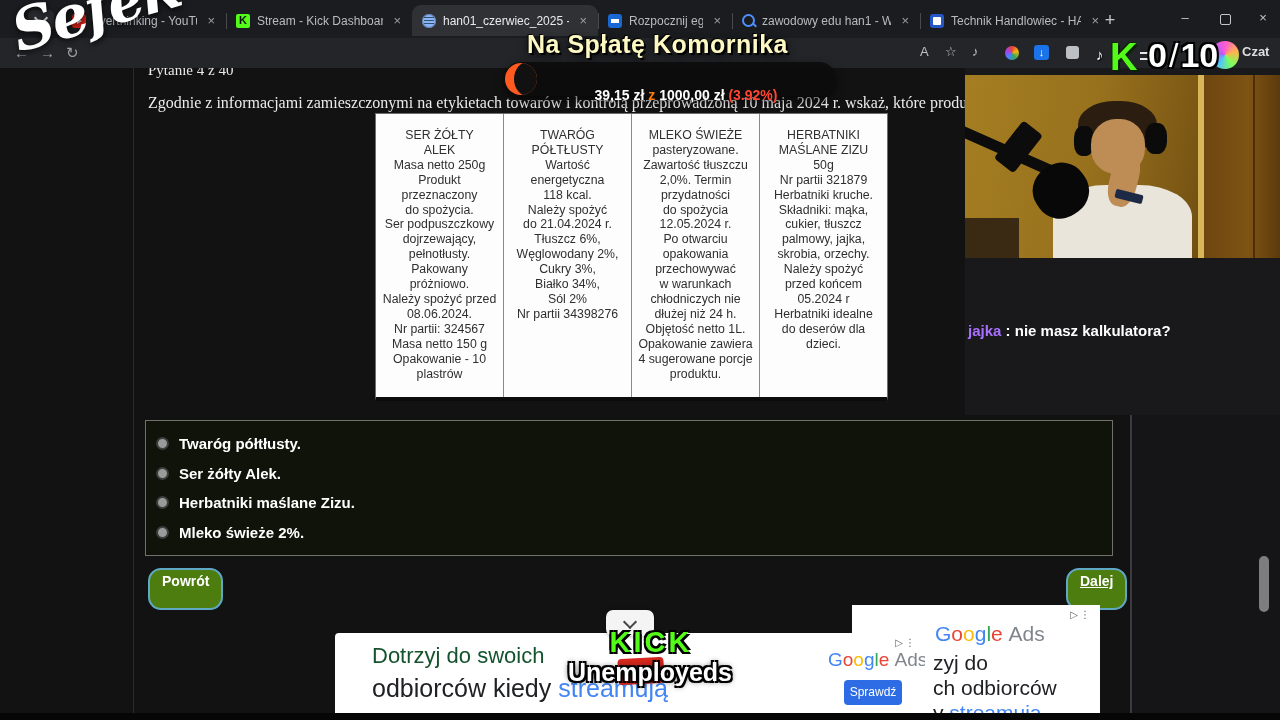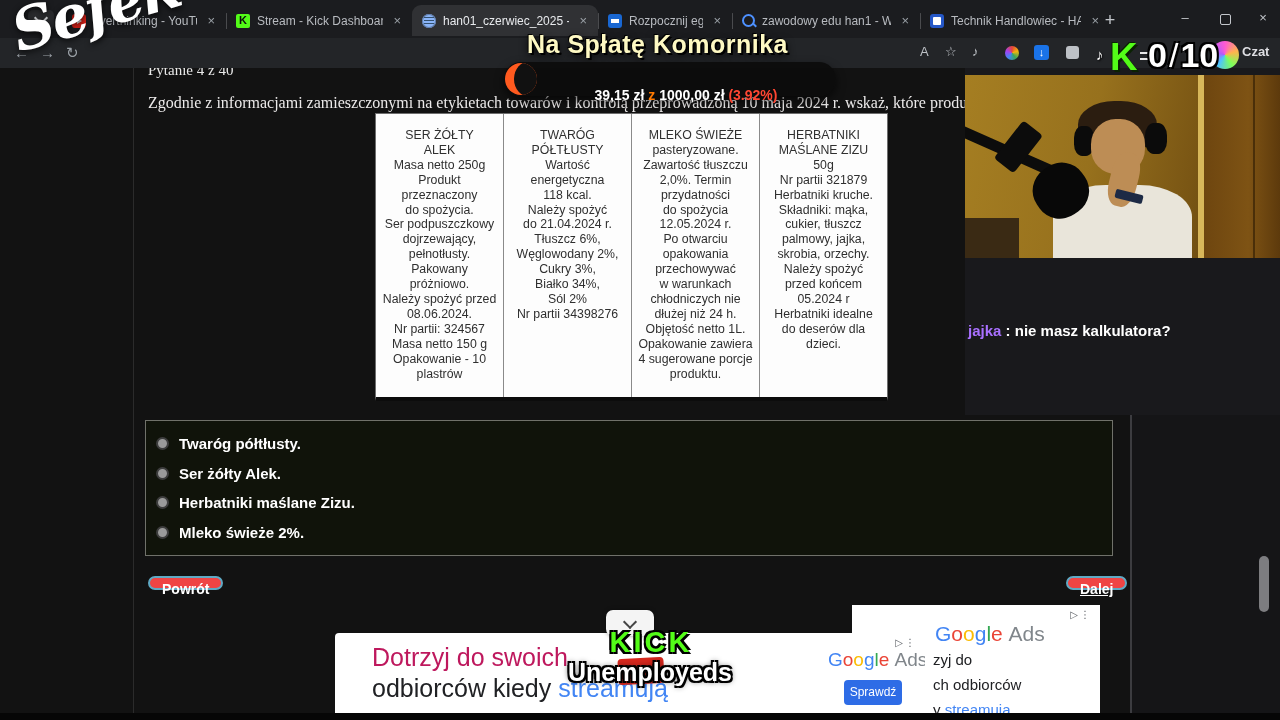--- a/index.html
+++ b/index.html
@@ -66,22 +66,22 @@
   .lcol{flex:1;border-left:1px solid #8a8a8a;padding:14px 6px 6px 6px;text-align:center;
         color:#2f2f2f;font-size:12.3px;line-height:14.9px;white-space:pre-line;overflow:hidden;}
   .lcol:first-child{border-left:0;}
 
   .opts{left:145px;top:352px;width:968px;height:136px;background:#10130a;border:1px solid #70716a;
         box-sizing:border-box;display:flex;flex-direction:column;justify-content:space-evenly;padding:2px 10px;}
   .opt{display:flex;align-items:center;gap:10px;cursor:pointer;}
   .radio{width:13px;height:13px;border-radius:50%;background:#9a9a9a;border:2px solid #3d3d3d;box-sizing:border-box;}
   .optlbl{color:#fff;font-size:15px;font-weight:600;}
 
-  .qbtn{height:14px;background:#ef4444;border:2px solid #5fa9c4;border-radius:13px;color:#fff;
-        font-weight:bold;font-size:14px;line-height:23px;text-align:center;cursor:pointer;box-sizing:border-box;padding:0 12px;margin-top:8px;}
+  .qbtn{height:42px;background:#4d7c0f;border:2px solid #5fa9c4;border-radius:13px;color:#fff;
+        font-weight:bold;font-size:14px;line-height:23px;text-align:center;cursor:pointer;box-sizing:border-box;padding:0 12px;}
 
   
   .rightcol{left:1130px;top:38px;width:150px;height:682px;background:#151517;border-left:2px solid #3c3c40;z-index:4;}
   .czat{left:1242px;top:44px;color:#dedee2;font-size:13px;font-weight:600;z-index:6;}
   .scrollthumb{left:1259px;top:556px;width:10px;height:56px;background:#7d7d80;border-radius:5px;z-index:6;cursor:grab;}
   .chatbox{left:965px;top:68px;width:315px;height:347px;background:#19191c;z-index:6;}
   .chatmsg{left:968px;top:322px;font-size:15px;font-weight:bold;color:#fff;z-index:7;white-space:nowrap;}
   .chatmsg .nick{color:#a970ff;}
 
   
@@ -102,24 +102,24 @@
   .cam-arm{position:absolute;left:46%;top:42%;width:9%;height:30%;background:#bd8d55;border-radius:40%;transform:rotate(14deg);}
   .cam-watch{position:absolute;left:47.5%;top:64%;width:9%;height:5%;background:#1d2a45;transform:rotate(14deg);border-radius:2px;}
   .cam-bed{position:absolute;left:0;top:78%;width:17%;height:22%;background:#3a2a14;}
 
   
   .ad-side{left:852px;top:605px;width:248px;height:108px;background:#fff;z-index:8;overflow:hidden;}
   .ad-side .gl{position:absolute;left:83px;top:17px;font-size:21px;}
   .ad-side .l1{position:absolute;left:81px;top:46px;}
   .ad-side .l2{position:absolute;left:81px;top:71px;}
   .ad-side .l3{position:absolute;left:81px;top:96px;}
-  .adline{font-size:15px;color:#202124;white-space:nowrap;}
+  .adline{font-size:21px;color:#202124;white-space:nowrap;}
   .adlink{color:#4285f4;}
   .ad-main{left:335px;top:633px;width:590px;height:80px;background:#fff;z-index:9;border-radius:4px 4px 0 0;overflow:hidden;}
-  .ad-main .t1{position:absolute;left:37px;top:10px;font-size:25px;color:#be185d;white-space:nowrap;}
+  .ad-main .t1{position:absolute;left:37px;top:10px;font-size:22px;color:#14532d;white-space:nowrap;}
   .ad-main .t2{position:absolute;left:37px;top:41px;font-size:25px;color:#202124;white-space:nowrap;}
   .gads{white-space:nowrap;font-weight:500;}
   .gads .ads-word{color:#80868b;font-weight:400;}
   .g1{color:#4285F4}.g2{color:#EA4335}.g3{color:#FBBC05}.g4{color:#4285F4}.g5{color:#34A853}.g6{color:#EA4335}
   .ad-main .gl{position:absolute;left:493px;top:16px;font-size:19px;}
   .cta{position:absolute;left:509px;top:47px;width:58px;height:25px;background:#2e6ce6;color:#fff;
        font-size:12px;border-radius:4px;text-align:center;line-height:25px;cursor:pointer;}
   .adc{position:absolute;font-size:10px;color:#5f6368;cursor:pointer;}
   .collapse{left:606px;top:610px;width:48px;height:26px;background:#f4f4f4;border-radius:7px;z-index:10;cursor:pointer;
             display:flex;align-items:center;justify-content:center;box-shadow:0 0 4px rgba(0,0,0,.4);}

